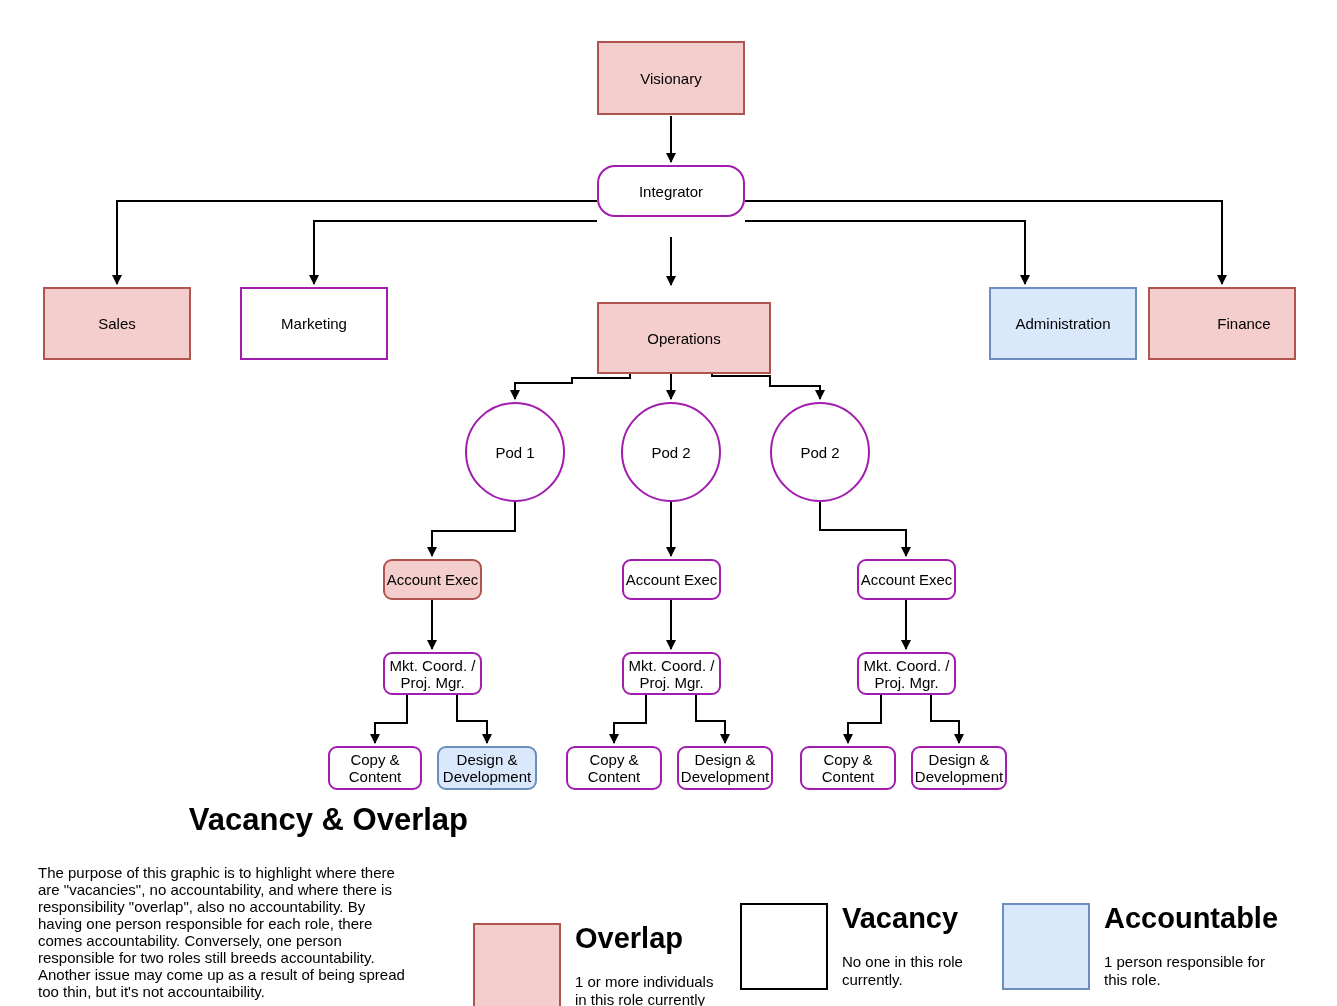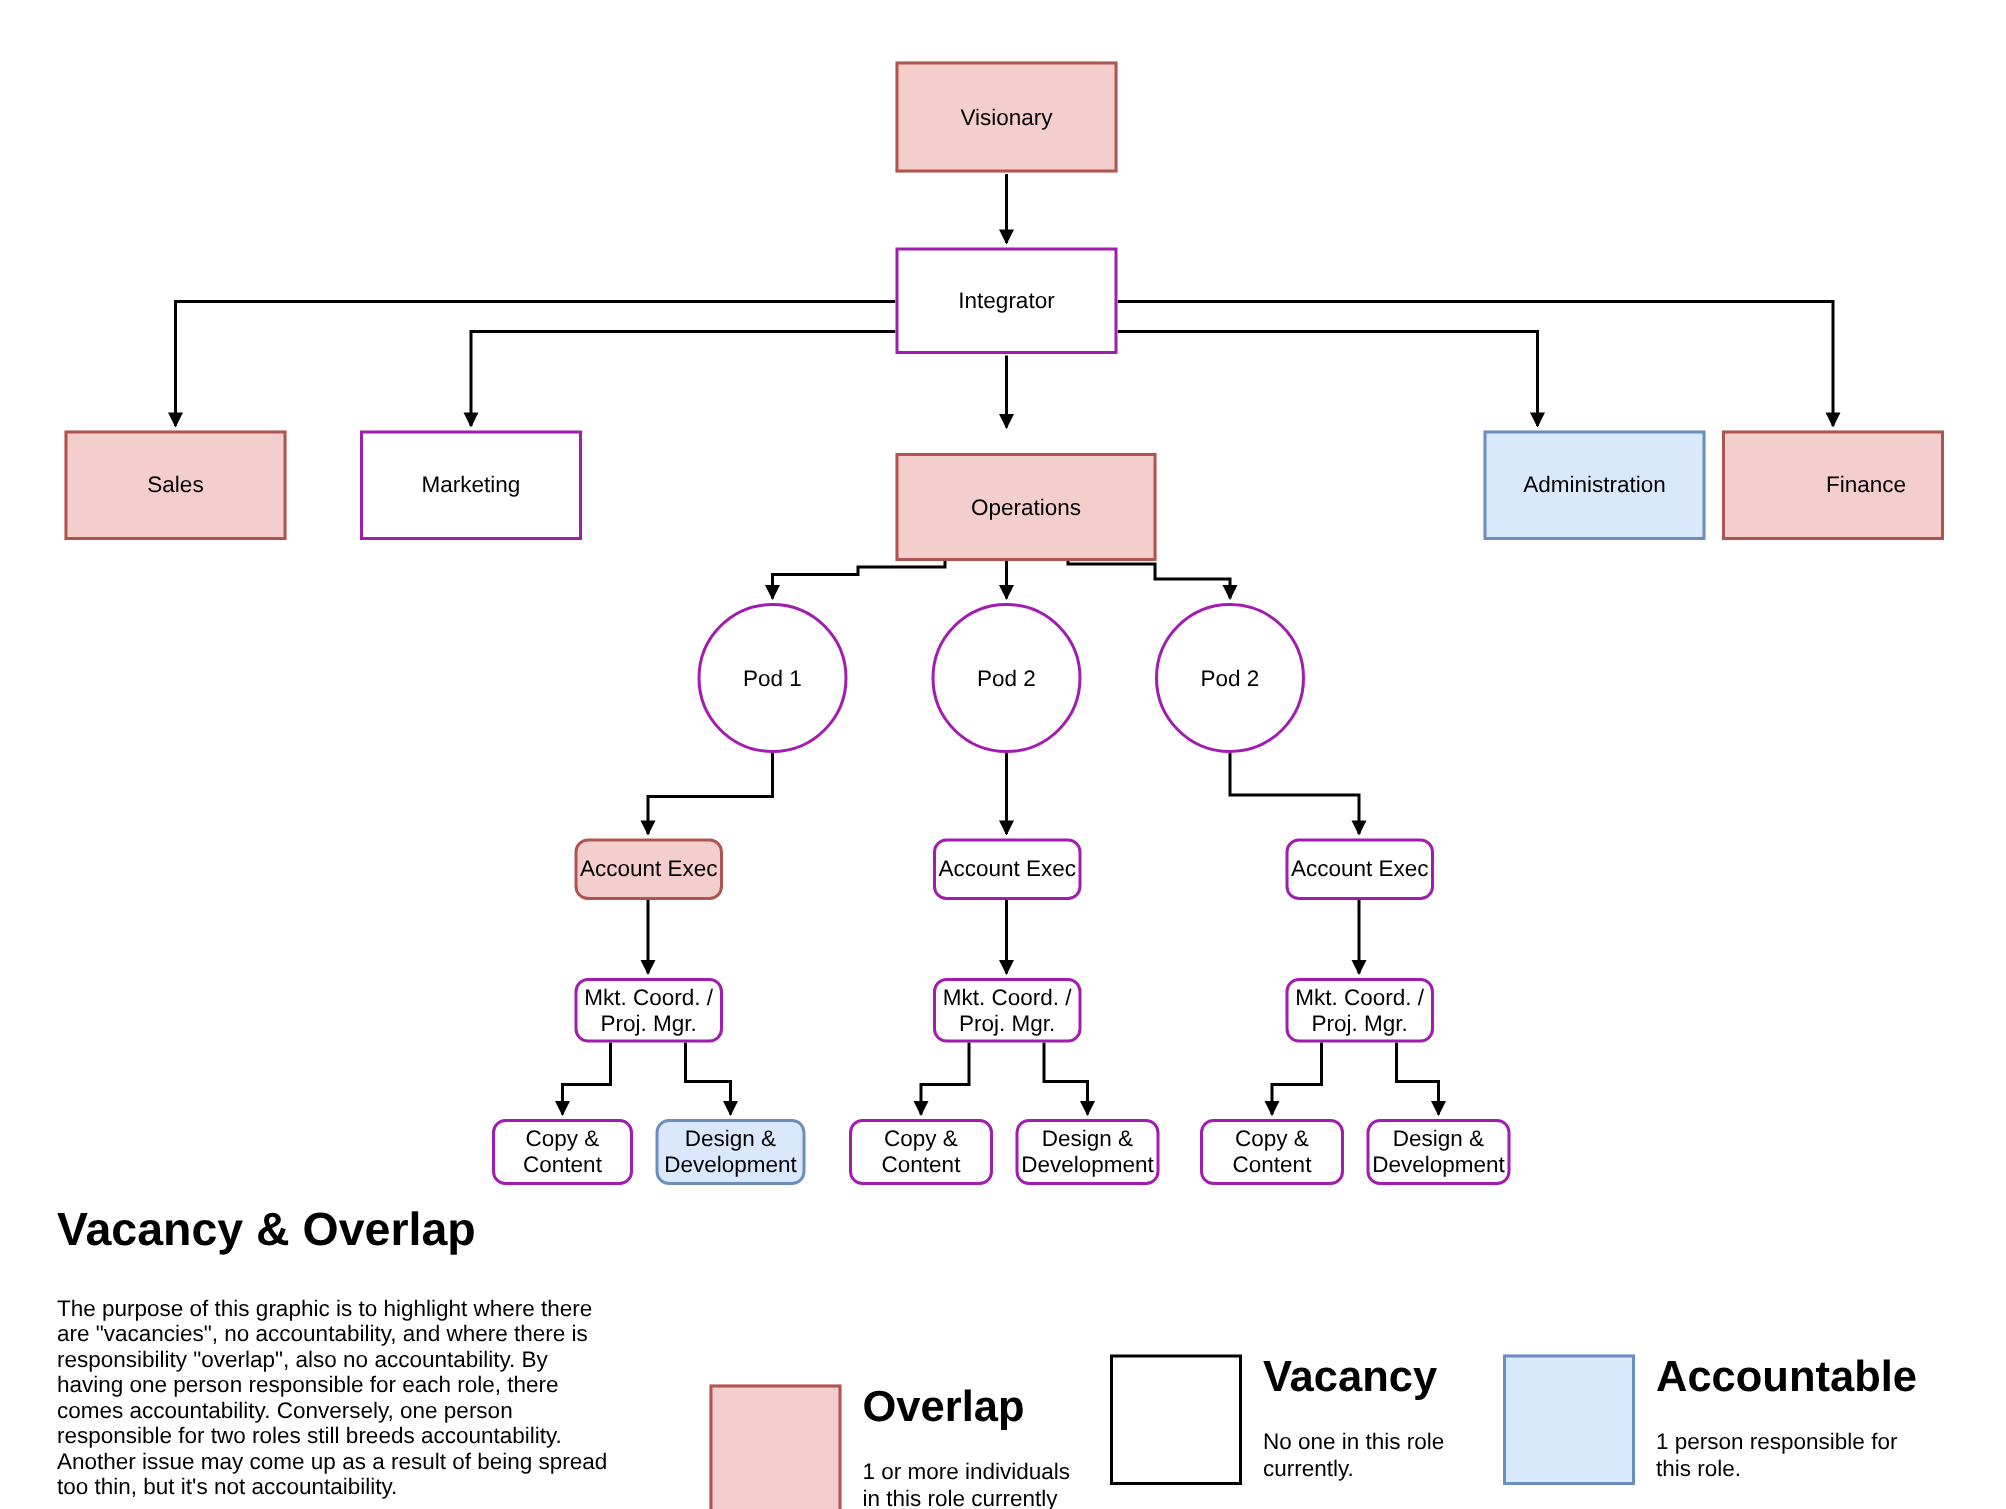--- a/index.html
+++ b/index.html
@@ -13,21 +13,21 @@
     display:flex; align-items:center; justify-content:center;
     text-align:center; border:2px solid #a21caf; background:#fff;
     font-size:15px; line-height:17px; white-space:pre-line;
   }
   .fill-red  { background:#f4cecc; border-color:#b05450; }
   .fill-blue { background:#dae8fc; border-color:#6c8ebf; }
   .circle { border-radius:50%; }
   .rounded { border-radius:9px; }
 
   #section { position:absolute; left:38px; top:802px; width:430px; }
-  #section .title { margin:0; font-size:31px; font-weight:bold; letter-spacing:0; }
+  #section .title { margin:0; font-size:31px; font-weight:bold; letter-spacing:0;text-align:right; }
   #section .body  { margin:26px 0 0 0; font-size:15px; line-height:17px; white-space:pre-line; }
 
   .legend-item { position:absolute; display:flex; gap:14px; }
   .swatch { width:88px; height:87px; box-sizing:border-box; border:2px solid #000; flex:0 0 auto; }
   .swatch.fill-red  { border-color:#b05450; }
   .swatch.fill-blue { border-color:#6c8ebf; }
   .legend-text { display:flex; flex-direction:column; }
   .legend-title { font-size:29px; font-weight:bold; line-height:31px; }
   .legend-desc  { margin-top:19px; font-size:15px; line-height:18px; white-space:pre-line; }
 </style>
@@ -61,21 +61,21 @@
       <path d="M407,695 V723 H375 V743" marker-end="url(#arrow)"></path>
       <path d="M457,695 V721 H487 V743" marker-end="url(#arrow)"></path>
       <path d="M646,695 V723 H614 V743" marker-end="url(#arrow)"></path>
       <path d="M696,695 V721 H725 V743" marker-end="url(#arrow)"></path>
       <path d="M881,695 V723 H848 V743" marker-end="url(#arrow)"></path>
       <path d="M931,695 V721 H959 V743" marker-end="url(#arrow)"></path>
     </g>
   </svg>
 
   <div class="node fill-red" style="left:597px; top:41px;  width:148px; height:74px;">Visionary</div>
-  <div class="node" style="left:597px; top:165px; width:148px; height:71px;">Integrator</div>
+  <div class="node" style="left:597px; top:165px; width:148px; height:52px;border-radius:18px;">Integrator</div>
 
   <div class="node" style="left:240px; top:287px; width:148px; height:73px;">Marketing</div>
   <div class="node fill-red" style="left:43px;   top:287px; width:148px; height:73px;">Sales</div>
   <div class="node fill-red" style="left:597px; top:302px; width:174px; height:72px;">Operations</div>
   <div class="node fill-blue" style="left:951px; top:287px; width:148px; height:73px;margin-left:38px;">Administration</div>
   <div class="node fill-red" style="left:1148px; top:287px; width:148px; height:73px;padding-left:44px;">Finance</div>
 
   <div class="node circle" style="left:465px; top:402px; width:100px; height:100px;">Pod 1</div>
   <div class="node circle" style="left:621px; top:402px; width:100px; height:100px;">Pod 2</div>
   <div class="node circle" style="left:770px; top:402px; width:100px; height:100px;">Pod 2</div>

